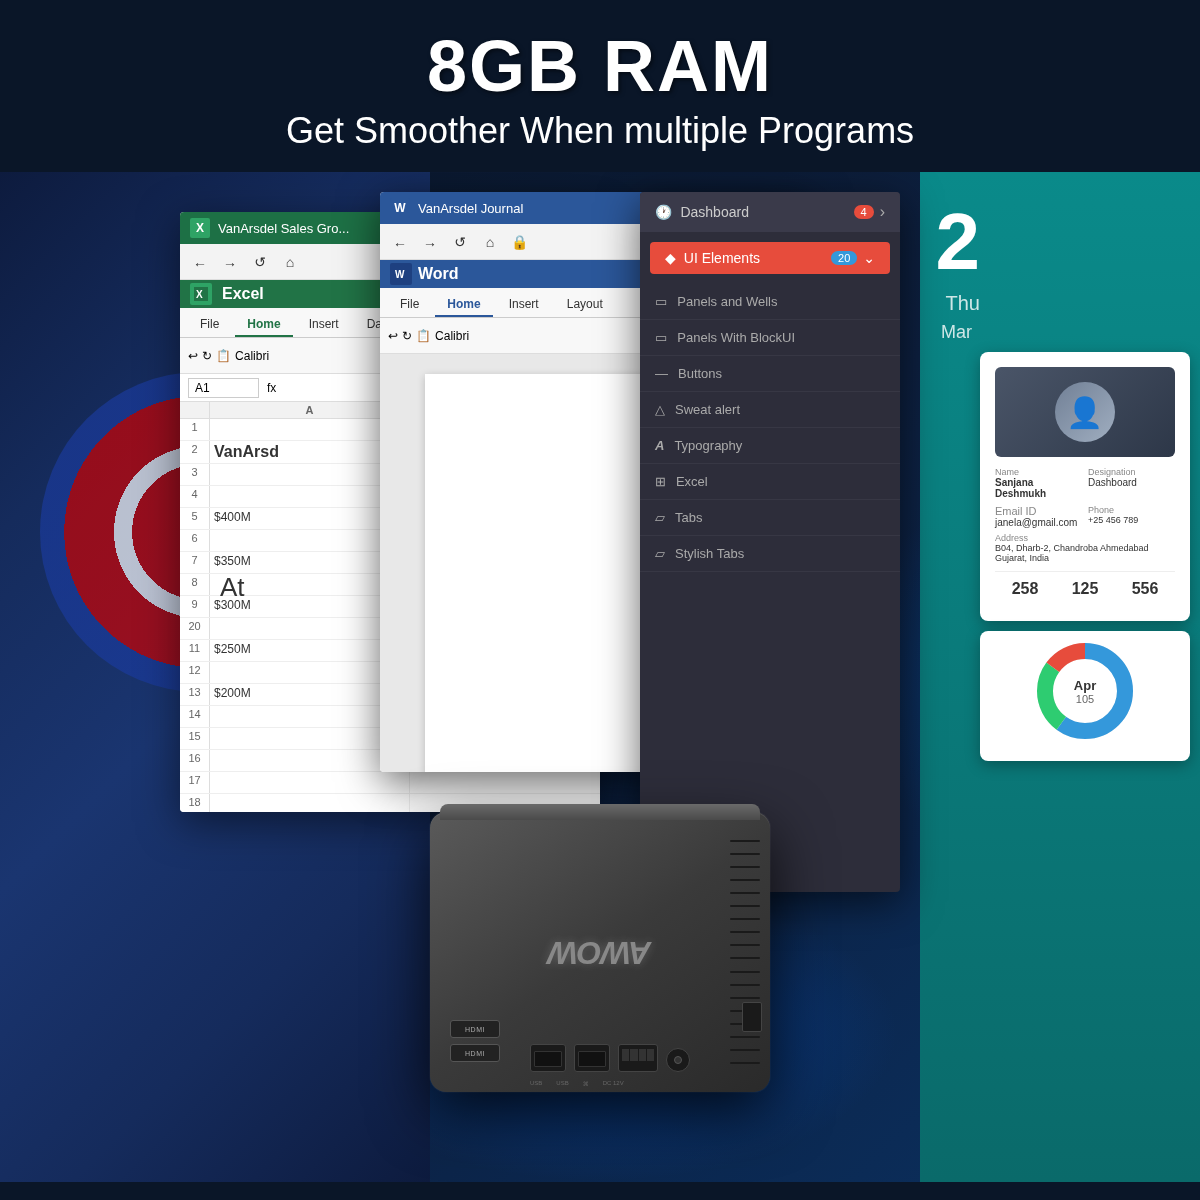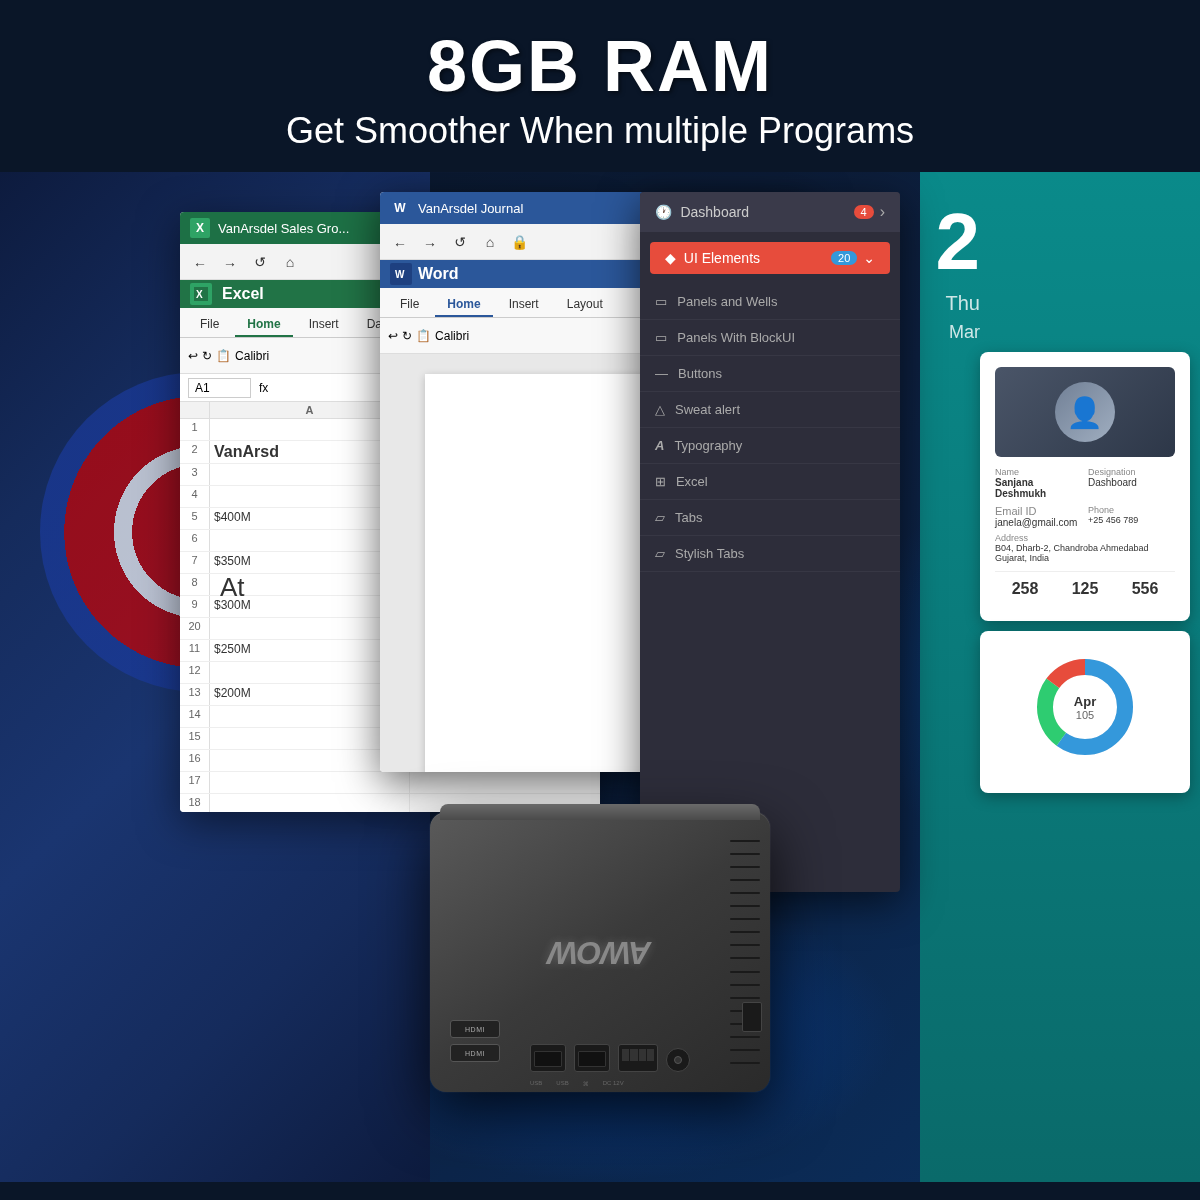--- a/index.html
+++ b/index.html
@@ -207,21 +207,21 @@
       align-items: center;
       padding: 0 8px;
       border-bottom: 1px solid #ddd;
       font-size: 12px;
       gap: 8px;
     }
 
     .cell-ref {
       border: 1px solid #ccc;
       padding: 2px 6px;
-      width: 63px;
+      width: 71px;
       font-size: 12px;
     }
 
     .excel-grid {
       background: #ffffff;
       flex: 1;
     }
 
     .excel-header-row {
       display: flex;
@@ -442,21 +442,21 @@
       font-size: 16px;
       font-weight: bold;
       color: #333;
       text-align: center;
     }
 
     
     .donut-card {
       background: #ffffff;
       border-radius: 8px;
-      padding: 26px;
+      padding: 10px;
       box-shadow: 0 4px 15px rgba(0,0,0,0.3);
       text-align: center;
     }
 
     .donut-container {
       position: relative;
       width: 100px;
       height: 100px;
       margin: 0 auto 10px;
     }
@@ -700,21 +700,21 @@
       position: absolute;
       right: 220px;
       top: 120px;
       color: rgba(255,255,255,0.8);
       font-size: 20px;
       z-index: 8;
     }
 
     .mar-text {
       position: absolute;
-      right: 220px;
+      right: 228px;
       top: 150px;
       color: rgba(255,255,255,0.8);
       font-size: 18px;
       z-index: 8;
     }
   </style>
 </head>
 <body>
 
 <div class="header">

